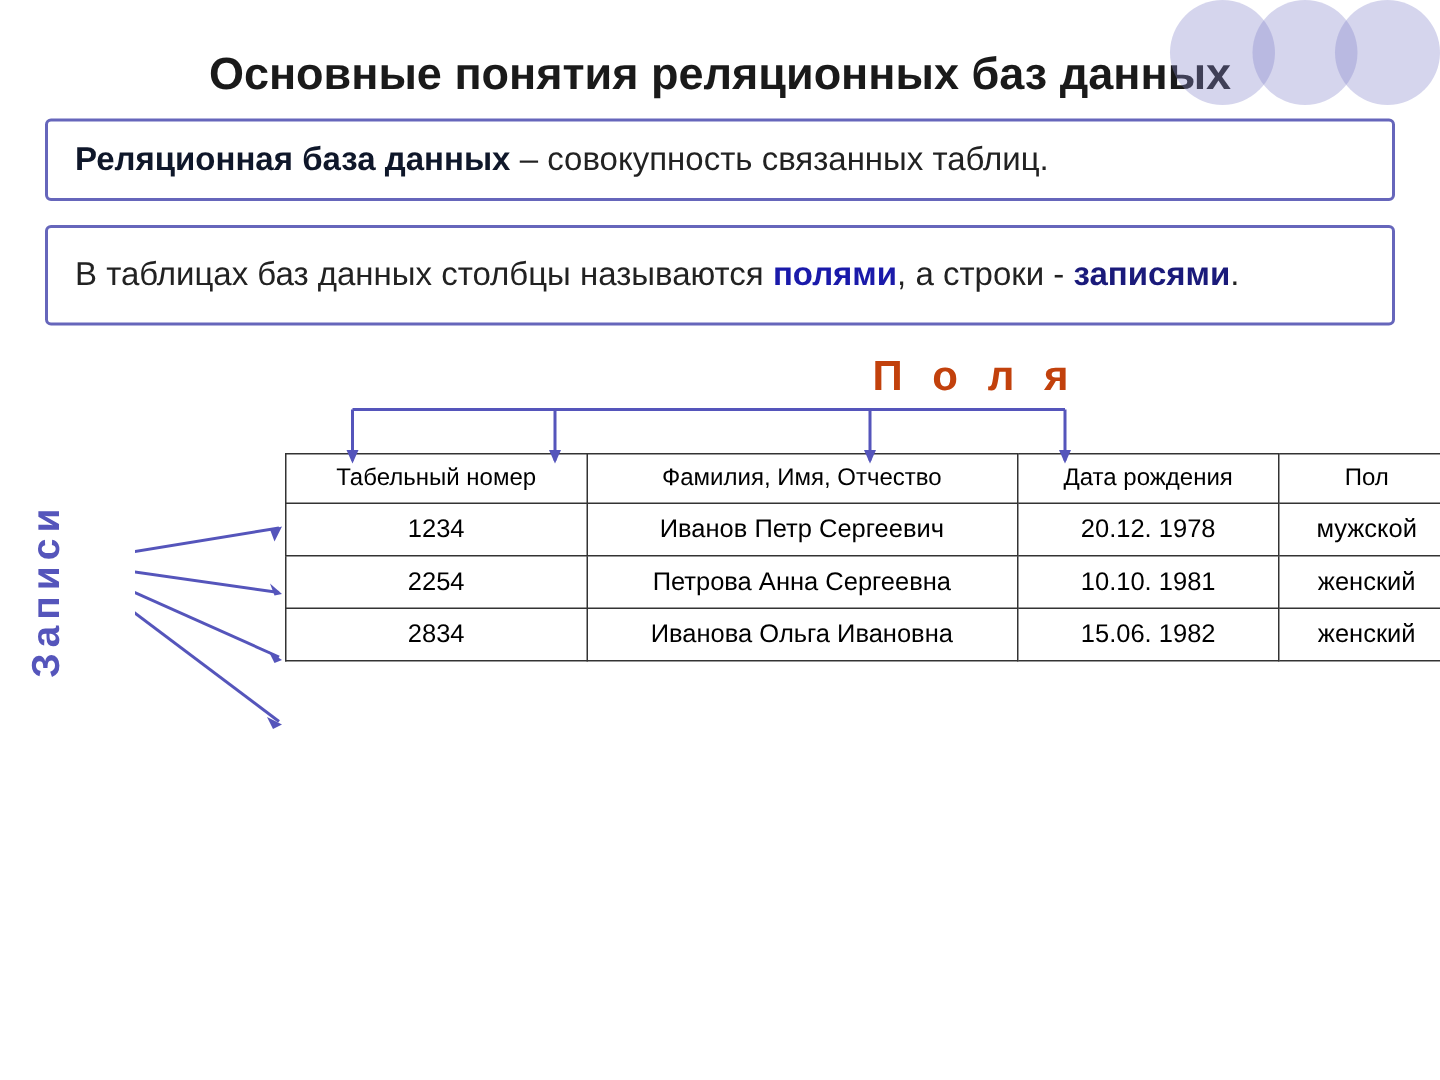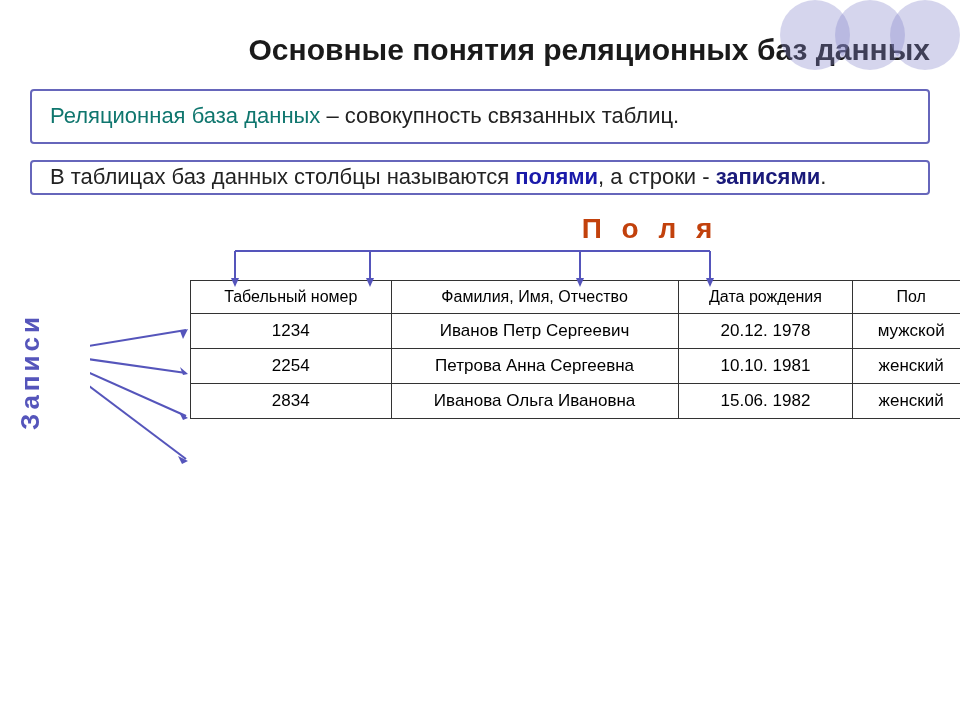--- a/index.html
+++ b/index.html
@@ -34,49 +34,49 @@
       height: 70px;
       border-radius: 50%;
       opacity: 0.35;
     }
     .deco-circle-1 { background: #8888cc; margin-right: -15px; }
     .deco-circle-2 { background: #8888cc; margin-right: -15px; }
     .deco-circle-3 { background: #8888cc; }
 
     
     .slide-title {
-      text-align: right;
+      text-align: center;
       font-size: 30px;
       font-weight: bold;
       color: #1a1a1a;
       margin-top: 10px;
-      margin-bottom: 20px;
+      margin-bottom: 10px;
       line-height: 1.3;
     }
 
     
     .definition-box {
       border: 2px solid #6666bb;
       border-radius: 4px;
       padding: 10px 18px;
       margin-bottom: 16px;
       font-size: 22px;
       color: #222;
       line-height: 1.4;
     }
     .def-term {
-      color: #0f766e;
-      font-weight: normal;
+      color: #0f172a;
+      font-weight: bold;
     }
 
     
     .info-box {
       border: 2px solid #6666bb;
       border-radius: 4px;
-      padding: 0 18px;
+      padding: 16px 18px;
       margin-bottom: 18px;
       font-size: 22px;
       color: #222;
       line-height: 1.4;
     }
     .info-highlight-blue {
       color: #1a1aaa;
       font-weight: bold;
     }
     .info-highlight-dark {

